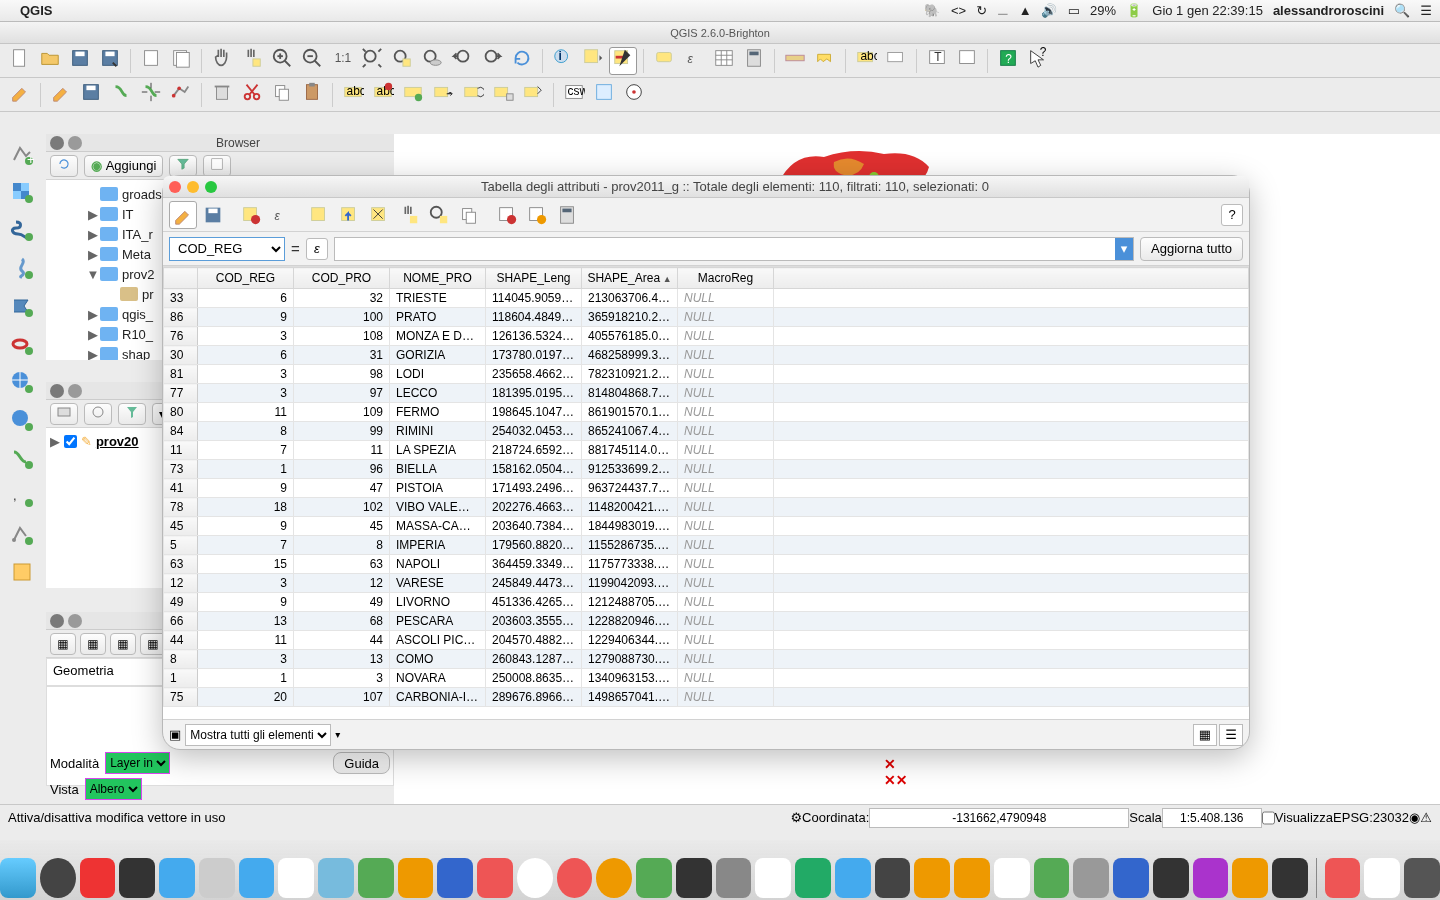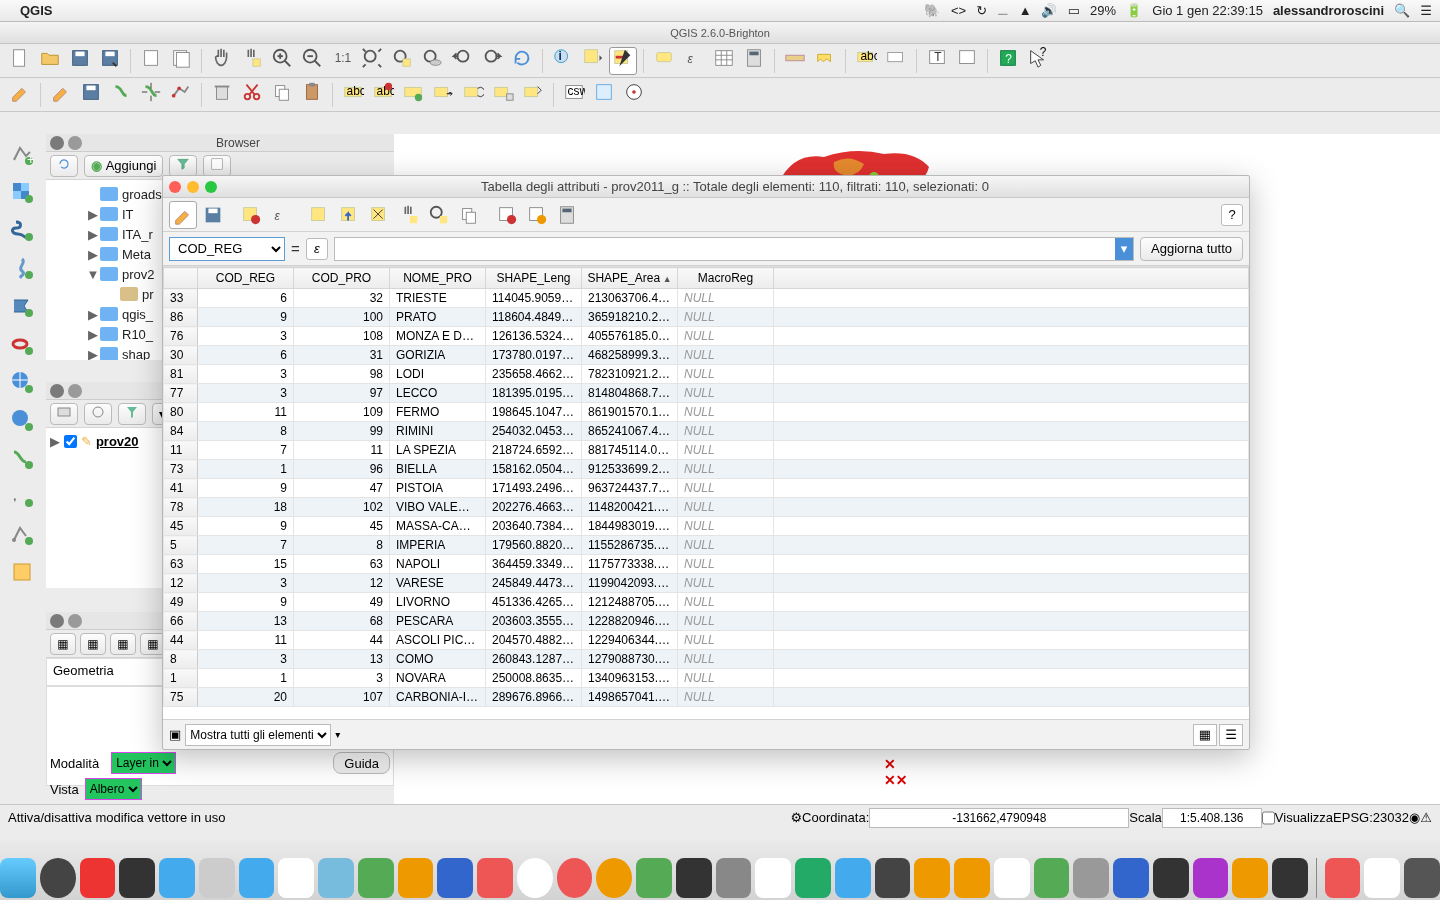--- a/index.html
+++ b/index.html
@@ -44,21 +44,21 @@
 
 .panel2 { position:absolute; left:46px; top:360px; width:348px; background:#ececec;}
 .panel3 { position:absolute; left:46px; top:590px; width:348px; height:220px; background:#ececec;}
 
 
 .canvas { position:absolute; left:394px; right:0; top:112px; bottom:0; background:#fff;}
 .canvas .redblob { position:absolute; top:8px; left:380px; width:160px; height:56px;}
 .canvas .reddots { position:absolute; bottom:42px; left:490px; color:#d00; font-size:14px; font-weight:bold;}
 
 
-.attr-window { position:absolute; left:162px; top:175px; width:1088px; height:575px; background:#f2f2f2; border:1px solid #b8b8b8; border-radius:2px; box-shadow:0 8px 30px rgba(0,0,0,0.25); display:flex; flex-direction:column;}
+.attr-window { position:absolute; left:162px; top:175px; width:1088px; height:575px; background:#f2f2f2; border:1px solid #b8b8b8; border-radius:18px; box-shadow:0 8px 30px rgba(0,0,0,0.25); display:flex; flex-direction:column;}
 .attr-title { height:22px; background:linear-gradient(#f6f6f6,#e0e0e0); border-bottom:1px solid #c8c8c8; display:flex; align-items:center; padding:0 6px; border-radius:6px 6px 0 0;}
 .attr-title .traffic { display:flex; gap:6px; margin-right:10px;}
 .attr-title .dot { width:12px;height:12px;border-radius:50%;}
 .attr-title .dot.r{background:#ff5f57;} .attr-title .dot.y{background:#febc2e;} .attr-title .dot.g{background:#28c840;}
 .attr-title .ttext { flex:1; text-align:center; font-size:13px; color:#444;}
 .attr-toolbar { height:34px; display:flex; align-items:center; padding:0 6px; gap:2px; border-bottom:1px solid #d2d2d2;}
 .attr-toolbar .tbtn { width:28px;height:28px;border:1px solid transparent;display:flex;align-items:center;justify-content:center;border-radius:3px;}
 .attr-toolbar .tbtn.active{border-color:#aaa;background:#fff;}
 .attr-toolbar .helpbtn{margin-left:auto;width:22px;height:22px;border:1px solid #bbb;border-radius:3px;text-align:center;line-height:20px;background:#fff;}
 .attr-filterbar { height:34px; display:flex; align-items:center; padding:4px 6px; gap:6px; border-bottom:1px solid #d2d2d2;}
@@ -81,21 +81,21 @@
 .attr-footer select { height:22px; font-size:12px; border:1px solid #bbb; background:#fff;}
 .attr-footer .viewbtns { margin-left:auto; display:flex; gap:2px;}
 .attr-footer .vbtn2 { width:24px;height:22px;border:1px solid #bbb;background:#fff;display:flex;align-items:center;justify-content:center;}
 
 
 .statusbar { position:absolute; left:0; right:0; bottom:0; height:26px; background:#ececec; border-top:1px solid #c8c8c8; display:flex; align-items:center; padding:0 8px; font-size:12px;}
 .statusbar input { height:20px; border:1px solid #bbb; padding:0 6px; font-size:12px; text-align:center;}
 .statusbar .st-left { margin-right:auto;}
 
 
-.modebar { position:absolute; left:46px; width:348px; bottom:52px; height:30px; display:flex; align-items:center; gap:12px; padding:0 4px; font-size:12px;}
+.modebar { position:absolute; left:46px; width:348px; bottom:52px; height:30px; display:flex; align-items:center; gap:6px; padding:0 4px; font-size:12px;}
 .modebar select, .viewbar select { height:22px; border:1px solid #d946ef; background:#22c55e; font-size:12px;}
 .modebar button { height:22px; padding:0 10px; border:1px solid #bbb; border-radius:8px; background:linear-gradient(#fdfdfd,#eaeaea);}
 .viewbar { position:absolute; left:46px; width:348px; bottom:26px; height:30px; display:flex; align-items:center; gap:6px; padding:0 4px; font-size:12px;}
 
 
 .dock { position:fixed; bottom:0; left:0; right:0; height:60px; display:flex; align-items:flex-end; justify-content:center; gap:4px; padding-bottom:2px; background:linear-gradient(rgba(230,230,230,0.3),rgba(200,200,200,0.7));}
 .dock .dicon { width:40px; height:40px; border-radius:8px; background:#aaa;}
 .dock .divider { width:1px; height:40px; background:#888; margin:0 4px;}
 </style>
 </head>

